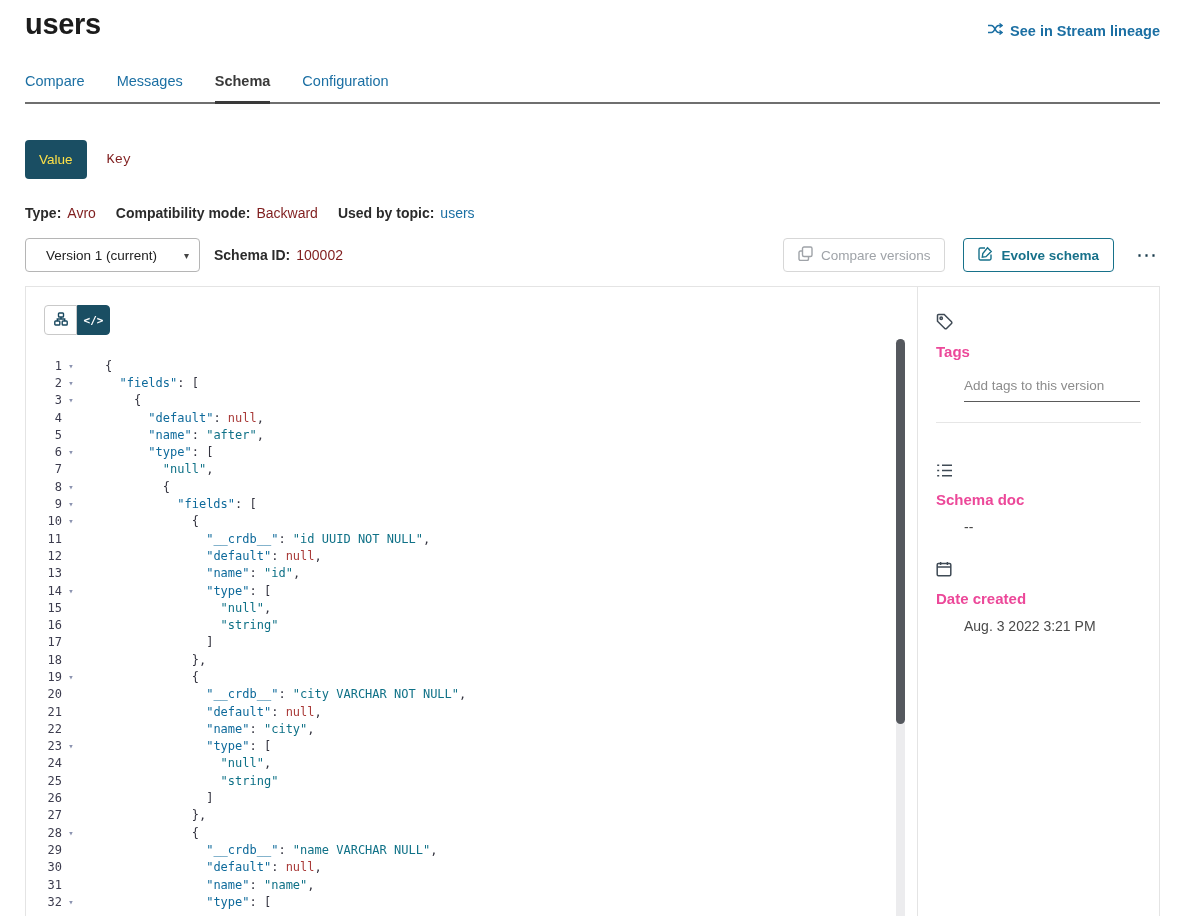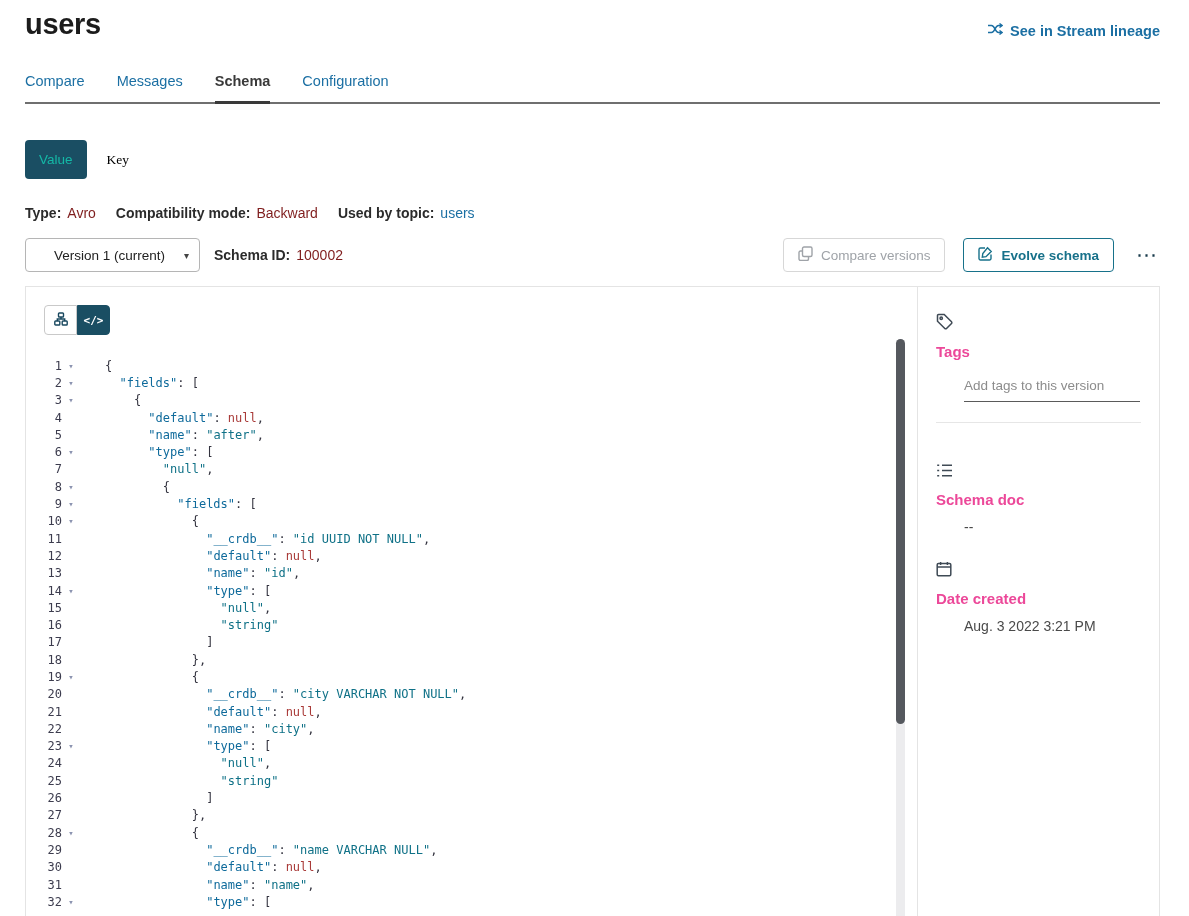--- a/index.html
+++ b/index.html
@@ -20,36 +20,36 @@
                   color: #1b6fa3; font-size: 14.5px; font-weight: 600; text-decoration: none; cursor: pointer; }
 
   
   .tabs { display: flex; gap: 32px; margin-top: 32px; border-bottom: 2px solid #6f6f6f; }
   .tab { font-size: 14.5px; color: #1b6fa3; padding-bottom: 12px; border-bottom: 3px solid transparent;
          margin-bottom: -2px; cursor: pointer; }
   .tab.active { color: #3a3a3a; font-weight: 600; border-bottom-color: #3a3a3a; }
 
   
   .subtabs { display: flex; align-items: center; gap: 10px; margin-top: 36px; }
-  .subtab-value { background: #1a4e63; color: #14b8a6; border: none; border-radius: 4px;
+  .subtab-value { background: #1a4e63; color: #fde047; border: none; border-radius: 4px;
                   padding: 12px 14px; font-size: 13.5px; cursor: pointer; font-family: inherit; }
-  .subtab-key { background: none; border: none; color: #000000; font-size: 13.5px; padding: 8px 10px;
-                cursor: pointer; font-family: Liberation Serif, serif; }
+  .subtab-key { background: none; border: none; color: #7f1d1d; font-size: 13.5px; padding: 8px 10px;
+                cursor: pointer; font-family: Liberation Mono, monospace; }
 
   
   .meta-row { margin-top: 26px; font-size: 14px; display: flex; gap: 20px; align-items: center; }
   .meta-item { display: inline-flex; gap: 6px; }
   .meta-label { font-weight: 700; color: #2b2b2b; }
   .meta-value { color: #7f1d1d; }
   .meta-link { color: #1b6fa3; cursor: pointer; text-decoration: none; }
 
   
   .toolbar-row { margin-top: 17px; display: flex; align-items: center; }
   .version-select { width: 175px; height: 34px; box-sizing: border-box; border: 1px solid #b5b5b5; border-radius: 4px;
-                    display: flex; align-items: center; justify-content: space-between; padding: 0 10px 0 28px;
+                    display: flex; align-items: center; justify-content: space-between; padding: 0 10px 0 20px;
                     font-size: 13.5px; color: #222; background: #fff; cursor: pointer; }
   .chevron { font-size: 10px; color: #444; }
   .schema-id { margin-left: 14px; font-size: 14px; display: inline-flex; gap: 6px; align-items: center; }
   .spacer { flex: 1; }
   .btn { height: 34px; box-sizing: border-box; border-radius: 4px; background: #fff; display: inline-flex;
          align-items: center; gap: 8px; padding: 8px 14px; font-size: 13.5px; cursor: pointer; font-family: inherit; }
   .btn-compare { border: 1px solid #d7d7d7; color: #9fa3a8; }
   .btn-evolve  { border: 1px solid #17718a; color: #17718a; margin-left: 18px; font-weight: 600; }
   .more-btn { margin-left: 20px; background: none; border: none; color: #16394a; font-size: 21px;
               line-height: 10px; letter-spacing: 1px; cursor: pointer; padding: 4px 2px; }

